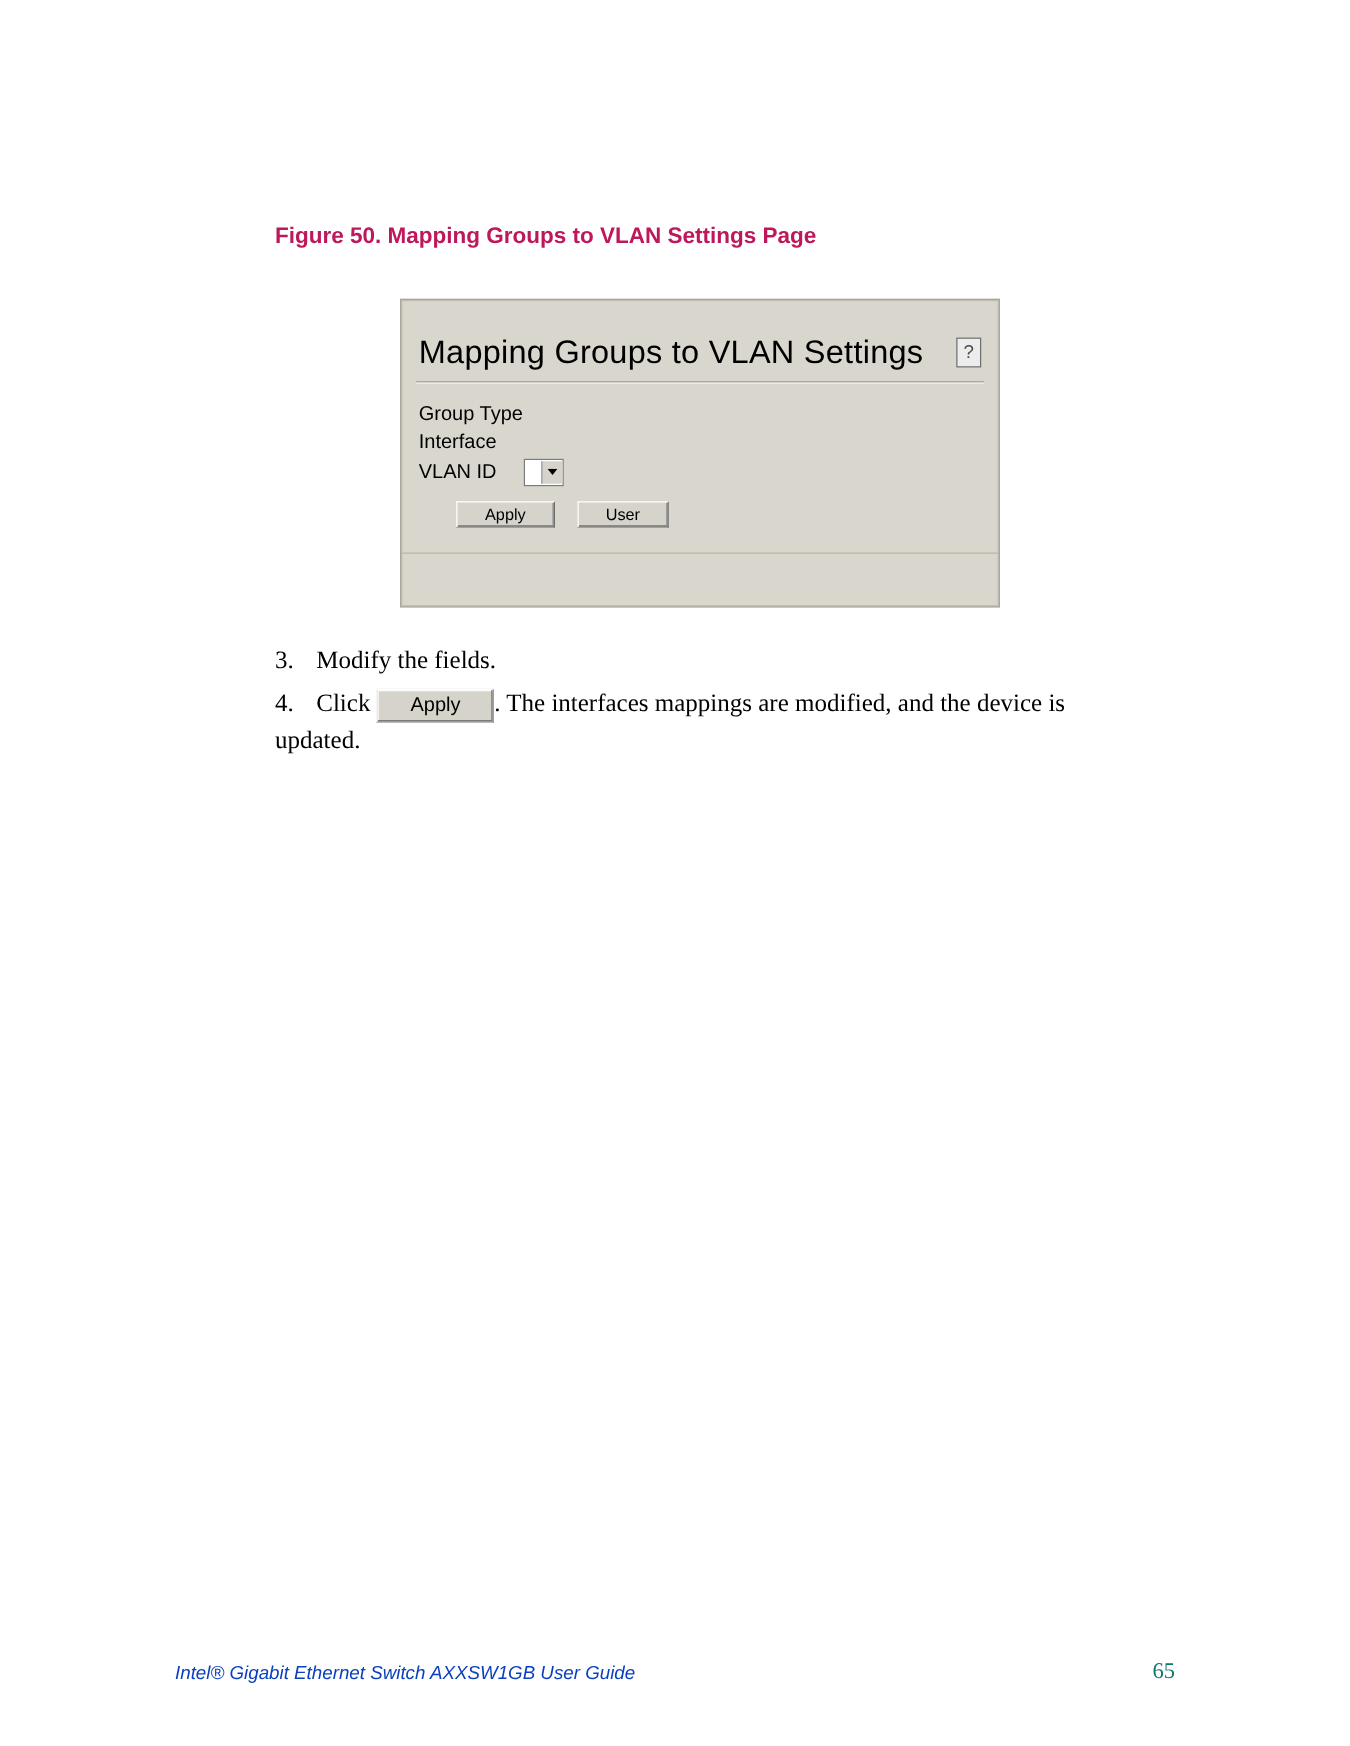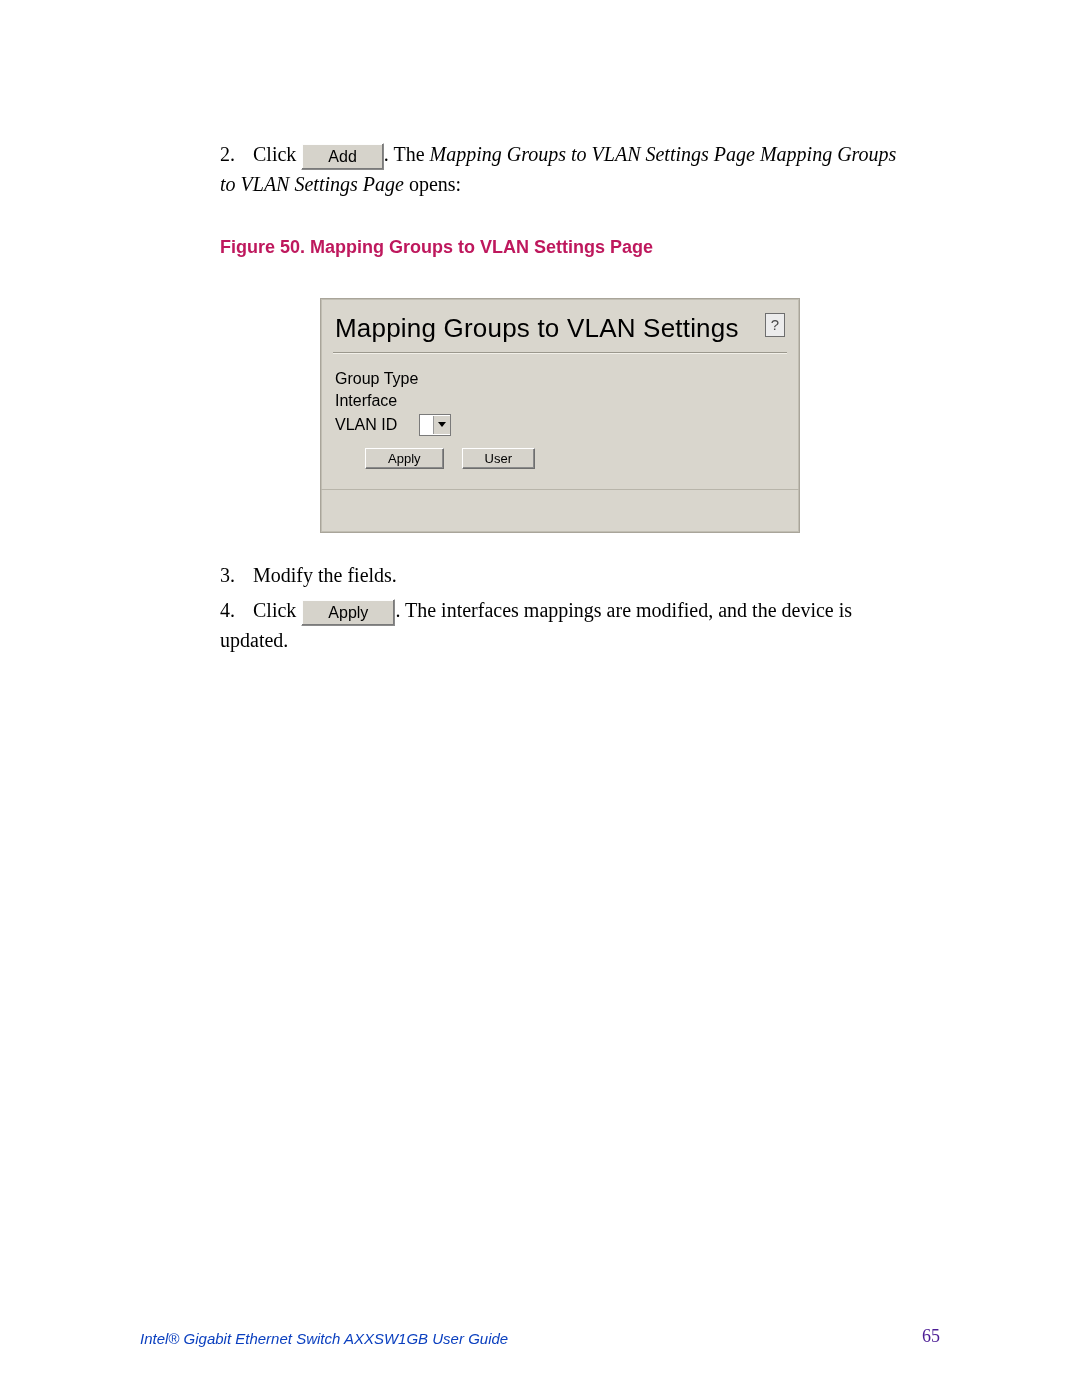--- a/index.html
+++ b/index.html
@@ -63,21 +63,22 @@
   }
   .dialog {
     background: #d9d6cd;
     border: 1px solid #a9a59a;
     box-shadow: 0 0 0 1px #c1beb3 inset;
     font-family: Arial, Helvetica, sans-serif;
     color: #000;
   }
   .dialog-title-row {
     display: flex;
-    padding: 14px 14px 6px 14px;
+    align-items: center;
+    padding: 26px 14px 6px 14px;
   }
   .dialog-title {
     font-size: 26px;
     flex: 1;
     letter-spacing: 0.2px;
   }
   .help-icon {
     width: 18px;
     height: 22px;
     border: 1px solid #6e6e6e;
@@ -164,38 +165,31 @@
     width: 800px;
     display: flex;
     justify-content: space-between;
     font-family: Arial, Helvetica, sans-serif;
     font-style: italic;
     color: #0a3fbf;
     font-size: 15px;
     align-items: flex-end;
   }
   .footer .pg {
-    color: #4c1d95;
+    color: #0f766e;
     font-style: normal;
     font-family: "Times New Roman", serif;
     font-size: 18px;
   }
 </style>
 </head>
 <body>
 
 <div class="content">
 
-  <div class="step-row">
-    <span class="step-num">2.</span>
-    <span class="step-body">
-      <span>Click</span>
-      <span class="inline-button">Add</span><span>. The </span><span class="italic">Mapping Groups to VLAN Settings Page Mapping Groups to VLAN Settings Page</span><span> opens:</span>
-    </span>
-  </div>
 
   <div class="figure-caption">Figure 50. Mapping Groups to VLAN Settings Page</div>
 
   <div class="dialog-wrap">
     <div class="dialog">
       <div class="dialog-title-row">
         <div class="dialog-title">Mapping Groups to VLAN Settings</div>
         <div class="help-icon">?</div>
       </div>
       <hr class="dialog-hr">

